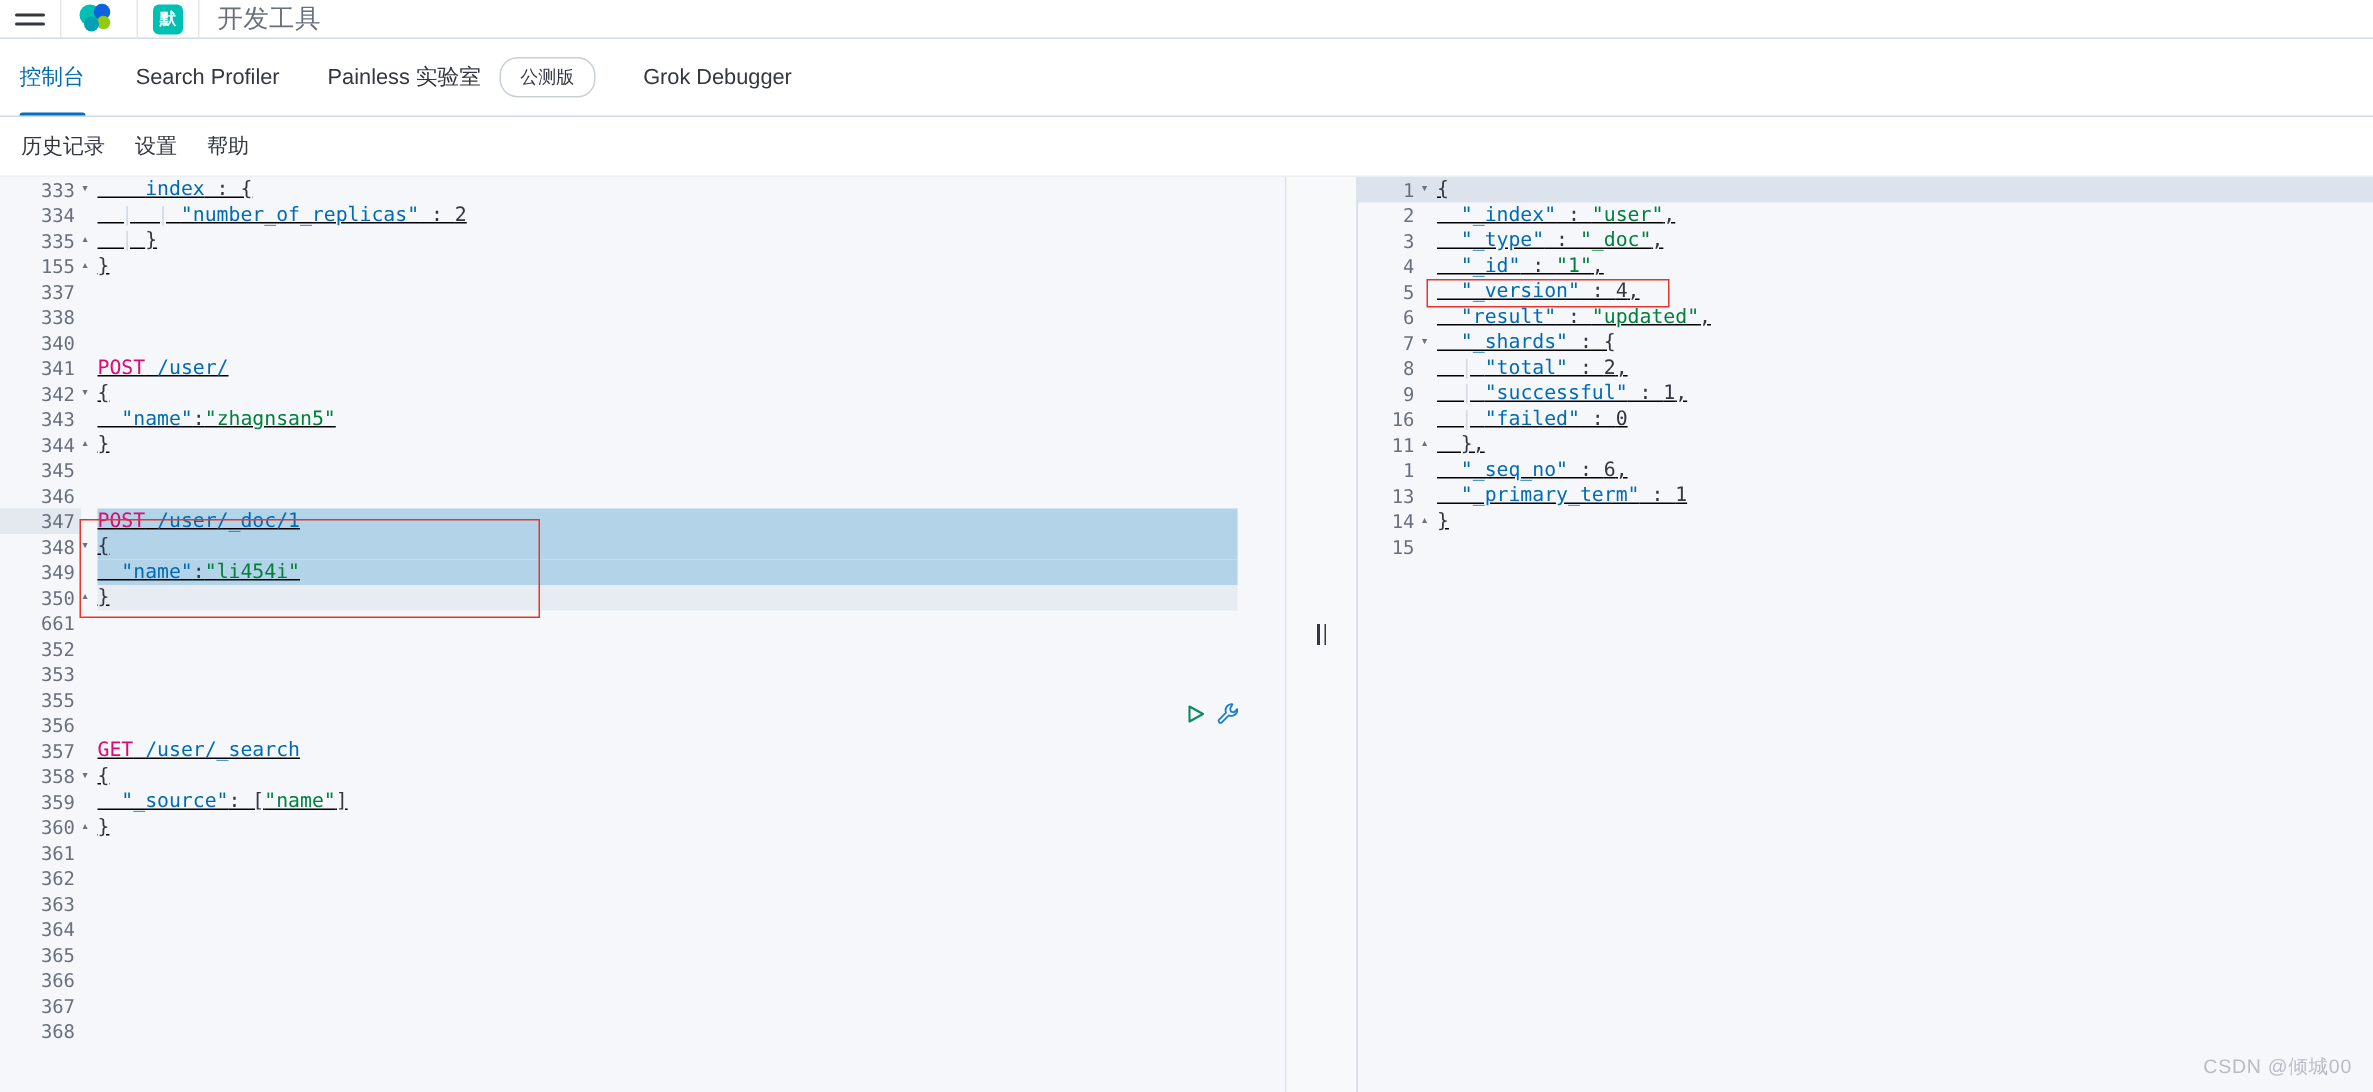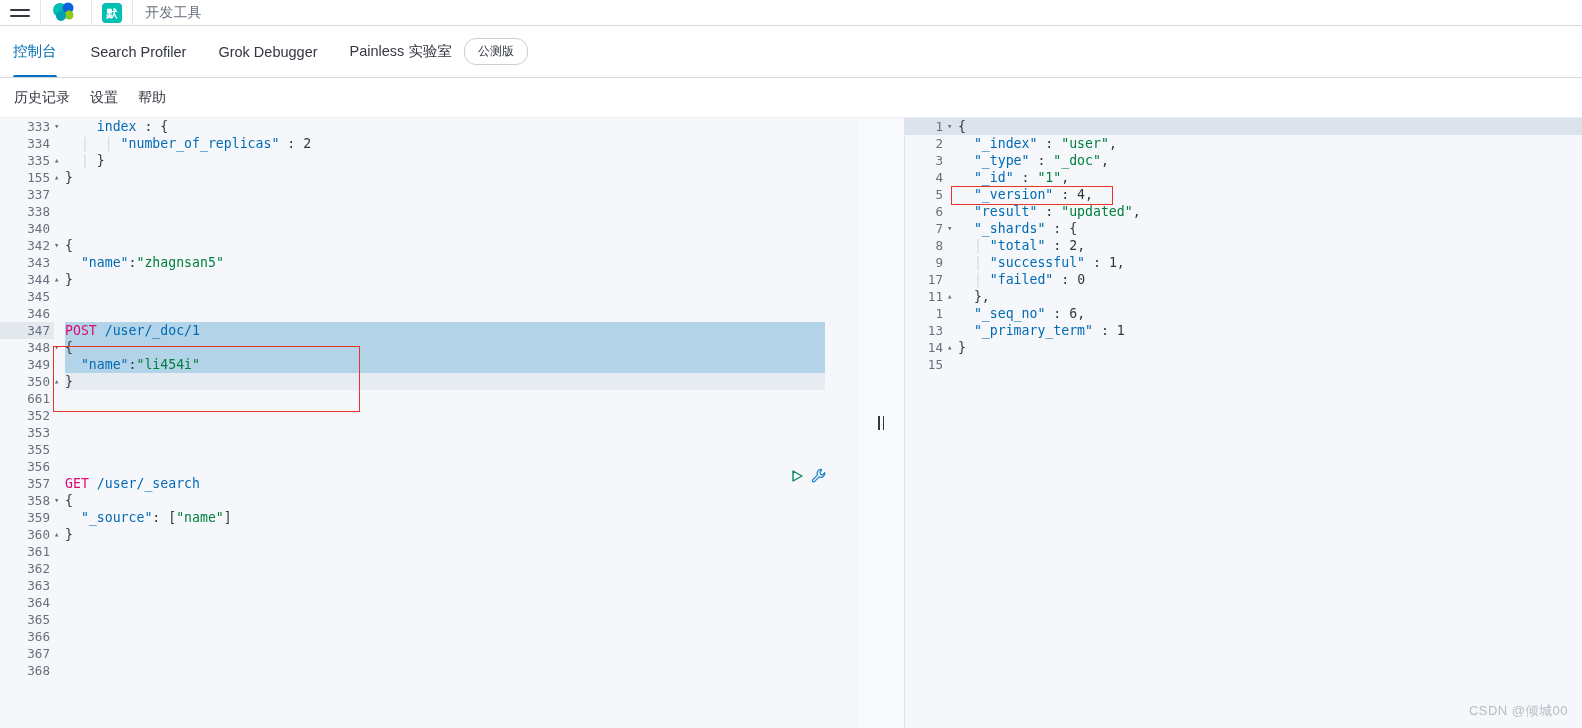--- a/index.html
+++ b/index.html
@@ -28,21 +28,21 @@
   }
   .hamburger { width: 20px; height: 14px; display:flex; flex-direction:column; justify-content:center; gap:4px; }
   .hamburger span { display:block; height:2px; background:#343741; border-radius:1px; }
   .logo-wrap { width: 30px; height: 22px; position: relative; }
   .space-badge {
     width: 20px; height: 20px; border-radius: 4px;
     background: #00bfb3; color: #fff;
     font-size: 11px; line-height: 20px; text-align: center; font-weight: 700;
   }
   .app-title {
-    font-size: 14px; color: #69707d; padding-left: 12px; letter-spacing: .2px;
+    font-size: 17px; color: #69707d; padding-left: 12px; letter-spacing: .2px;
   }
 
   
   .tabsbar {
     position: absolute; top: 26px; left: 0;
     width: 1582px; height: 52px;
     background: #ffffff;
     border-bottom: 1px solid #d3dae6;
     display: flex; align-items: flex-end;
     padding-left: 13px;
@@ -151,20 +151,21 @@
     width: 11px;
     font-size: 9px;
     color: #6a7280;
     text-align: left;
     user-select: none;
   }
   .ctext {
     flex: 1 1 auto;
     padding-left: 0px;
     color: #000;
+    text-decoration: underline;
   }
   .output-pane .gutter { width: 42px; }
 
   
   .crow.active-gutter .gutter { background: #e4e8ef; }
   .crow.sel .ctext-wrap { background: #b3d4e8; }
   .crow.sel-last .ctext-wrap { background: #e7ebf2; }
   .crow.active-full { background: #dde3ed; }
 
   .ctext-wrap {
@@ -239,45 +240,46 @@
 </div>
 
 <div class="tabsbar">
   <div class="tab active">
     <span>控制台</span>
   </div>
   <div class="tab">
     <span>Search Profiler</span>
   </div>
   <div class="tab">
-    <span>Grok Debugger</span>
-  </div>
-  <div class="tab">
     <span>Painless 实验室</span>
     <span class="beta-badge">公测版</span>
+  </div>
+  <div class="tab">
+    <span>Grok Debugger</span>
   </div>
 </div>
 
 <div class="submenu">
   <div class="submenu-item">历史记录</div>
   <div class="submenu-item">设置</div>
   <div class="submenu-item">帮助</div>
 </div>
 
 <div class="console">
 
   <div class="editor-pane">
     <div class="codearea" id="editor-code">
         <div class="crow"><div class="ctext-wrap" style="left: 65px;"></div><span class="gutter">333</span><span class="fold">▾</span><span class="ctext ctext-inner"><span class="indent-guide">    </span><span class="t-key">index</span><span class="t-punct"> : {</span></span></div>
         <div class="crow"><div class="ctext-wrap" style="left: 65px;"></div><span class="gutter">334</span><span class="fold"></span><span class="ctext ctext-inner"><span class="indent-guide">  |  | </span><span class="t-key">"number_of_replicas"</span><span class="t-punct"> : </span><span class="t-num">2</span></span></div>
         <div class="crow"><div class="ctext-wrap" style="left: 65px;"></div><span class="gutter">335</span><span class="fold">▴</span><span class="ctext ctext-inner"><span class="indent-guide">  | </span><span class="t-punct">}</span></span></div>
         <div class="crow"><div class="ctext-wrap" style="left: 65px;"></div><span class="gutter">155</span><span class="fold">▴</span><span class="ctext ctext-inner"><span class="t-punct">}</span></span></div>
         <div class="crow"><div class="ctext-wrap" style="left: 65px;"></div><span class="gutter">337</span><span class="fold"></span><span class="ctext ctext-inner"></span></div>
         <div class="crow"><div class="ctext-wrap" style="left: 65px;"></div><span class="gutter">338</span><span class="fold"></span><span class="ctext ctext-inner"></span></div>
         <div class="crow"><div class="ctext-wrap" style="left: 65px;"></div><span class="gutter">340</span><span class="fold"></span><span class="ctext ctext-inner"></span></div>
+        <div class="crow"><div class="ctext-wrap" style="left: 65px;"></div><span class="gutter">341</span><span class="fold"></span><span class="ctext ctext-inner"><span class="t-method">POST</span><span class="t-url"> /user/</span></span></div>
         <div class="crow"><div class="ctext-wrap" style="left: 65px;"></div><span class="gutter">342</span><span class="fold">▾</span><span class="ctext ctext-inner"><span class="t-punct">{</span></span></div>
         <div class="crow"><div class="ctext-wrap" style="left: 65px;"></div><span class="gutter">343</span><span class="fold"></span><span class="ctext ctext-inner"><span class="t-key">  "name"</span><span class="t-punct">:</span><span class="t-str">"zhagnsan5"</span></span></div>
         <div class="crow"><div class="ctext-wrap" style="left: 65px;"></div><span class="gutter">344</span><span class="fold">▴</span><span class="ctext ctext-inner"><span class="t-punct">}</span></span></div>
         <div class="crow"><div class="ctext-wrap" style="left: 65px;"></div><span class="gutter">345</span><span class="fold"></span><span class="ctext ctext-inner"></span></div>
         <div class="crow"><div class="ctext-wrap" style="left: 65px;"></div><span class="gutter">346</span><span class="fold"></span><span class="ctext ctext-inner"></span></div>
         <div class="crow active-gutter sel"><div class="ctext-wrap" style="left: 65px;"></div><span class="gutter">347</span><span class="fold"></span><span class="ctext ctext-inner"><span class="t-method">POST</span><span class="t-url"> /user/_doc/1</span></span></div>
         <div class="crow sel"><div class="ctext-wrap" style="left: 65px;"></div><span class="gutter">348</span><span class="fold">▾</span><span class="ctext ctext-inner"><span class="t-punct">{</span></span></div>
         <div class="crow sel"><div class="ctext-wrap" style="left: 65px;"></div><span class="gutter">349</span><span class="fold"></span><span class="ctext ctext-inner"><span class="t-key">  "name"</span><span class="t-punct">:</span><span class="t-str">"li454i"</span></span></div>
         <div class="crow sel-last"><div class="ctext-wrap" style="left: 65px;"></div><span class="gutter">350</span><span class="fold">▴</span><span class="ctext ctext-inner"><span class="t-punct">}</span></span></div>
         <div class="crow"><div class="ctext-wrap" style="left: 65px;"></div><span class="gutter">661</span><span class="fold"></span><span class="ctext ctext-inner"></span></div>
@@ -326,21 +328,21 @@
     <div class="codearea" id="output-code">
         <div class="crow active-full"><div class="ctext-wrap" style="left: 53px;"></div><span class="gutter">1</span><span class="fold">▾</span><span class="ctext ctext-inner"><span class="t-punct">{</span></span></div>
         <div class="crow"><div class="ctext-wrap" style="left: 53px;"></div><span class="gutter">2</span><span class="fold"></span><span class="ctext ctext-inner"><span class="t-key">  "_index"</span><span class="t-punct"> : </span><span class="t-str">"user"</span><span class="t-punct">,</span></span></div>
         <div class="crow"><div class="ctext-wrap" style="left: 53px;"></div><span class="gutter">3</span><span class="fold"></span><span class="ctext ctext-inner"><span class="t-key">  "_type"</span><span class="t-punct"> : </span><span class="t-str">"_doc"</span><span class="t-punct">,</span></span></div>
         <div class="crow"><div class="ctext-wrap" style="left: 53px;"></div><span class="gutter">4</span><span class="fold"></span><span class="ctext ctext-inner"><span class="t-key">  "_id"</span><span class="t-punct"> : </span><span class="t-str">"1"</span><span class="t-punct">,</span></span></div>
         <div class="crow"><div class="ctext-wrap" style="left: 53px;"></div><span class="gutter">5</span><span class="fold"></span><span class="ctext ctext-inner"><span class="t-key">  "_version"</span><span class="t-punct"> : </span><span class="t-num">4</span><span class="t-punct">,</span></span></div>
         <div class="crow"><div class="ctext-wrap" style="left: 53px;"></div><span class="gutter">6</span><span class="fold"></span><span class="ctext ctext-inner"><span class="t-key">  "result"</span><span class="t-punct"> : </span><span class="t-str">"updated"</span><span class="t-punct">,</span></span></div>
         <div class="crow"><div class="ctext-wrap" style="left: 53px;"></div><span class="gutter">7</span><span class="fold">▾</span><span class="ctext ctext-inner"><span class="t-key">  "_shards"</span><span class="t-punct"> : {</span></span></div>
         <div class="crow"><div class="ctext-wrap" style="left: 53px;"></div><span class="gutter">8</span><span class="fold"></span><span class="ctext ctext-inner"><span class="indent-guide">  | </span><span class="t-key">"total"</span><span class="t-punct"> : </span><span class="t-num">2</span><span class="t-punct">,</span></span></div>
         <div class="crow"><div class="ctext-wrap" style="left: 53px;"></div><span class="gutter">9</span><span class="fold"></span><span class="ctext ctext-inner"><span class="indent-guide">  | </span><span class="t-key">"successful"</span><span class="t-punct"> : </span><span class="t-num">1</span><span class="t-punct">,</span></span></div>
-        <div class="crow"><div class="ctext-wrap" style="left: 53px;"></div><span class="gutter">17</span><span class="fold"></span><span class="ctext ctext-inner"><span class="indent-guide">  | </span><span class="t-key">"failed"</span><span class="t-punct"> : </span><span class="t-num">0</span></span></div>
+        <div class="crow"><div class="ctext-wrap" style="left: 53px;"></div><span class="gutter">16</span><span class="fold"></span><span class="ctext ctext-inner"><span class="indent-guide">  | </span><span class="t-key">"failed"</span><span class="t-punct"> : </span><span class="t-num">0</span></span></div>
         <div class="crow"><div class="ctext-wrap" style="left: 53px;"></div><span class="gutter">11</span><span class="fold">▴</span><span class="ctext ctext-inner"><span class="t-punct">  },</span></span></div>
         <div class="crow"><div class="ctext-wrap" style="left: 53px;"></div><span class="gutter">1</span><span class="fold"></span><span class="ctext ctext-inner"><span class="t-key">  "_seq_no"</span><span class="t-punct"> : </span><span class="t-num">6</span><span class="t-punct">,</span></span></div>
         <div class="crow"><div class="ctext-wrap" style="left: 53px;"></div><span class="gutter">13</span><span class="fold"></span><span class="ctext ctext-inner"><span class="t-key">  "_primary_term"</span><span class="t-punct"> : </span><span class="t-num">1</span></span></div>
         <div class="crow"><div class="ctext-wrap" style="left: 53px;"></div><span class="gutter">14</span><span class="fold">▴</span><span class="ctext ctext-inner"><span class="t-punct">}</span></span></div>
         <div class="crow"><div class="ctext-wrap" style="left: 53px;"></div><span class="gutter">15</span><span class="fold"></span><span class="ctext ctext-inner"></span></div>
       </div>
 
     <div class="redbox" style="left:46px; top:68px; width:162px; height:19px;"></div>
   </div>
 

